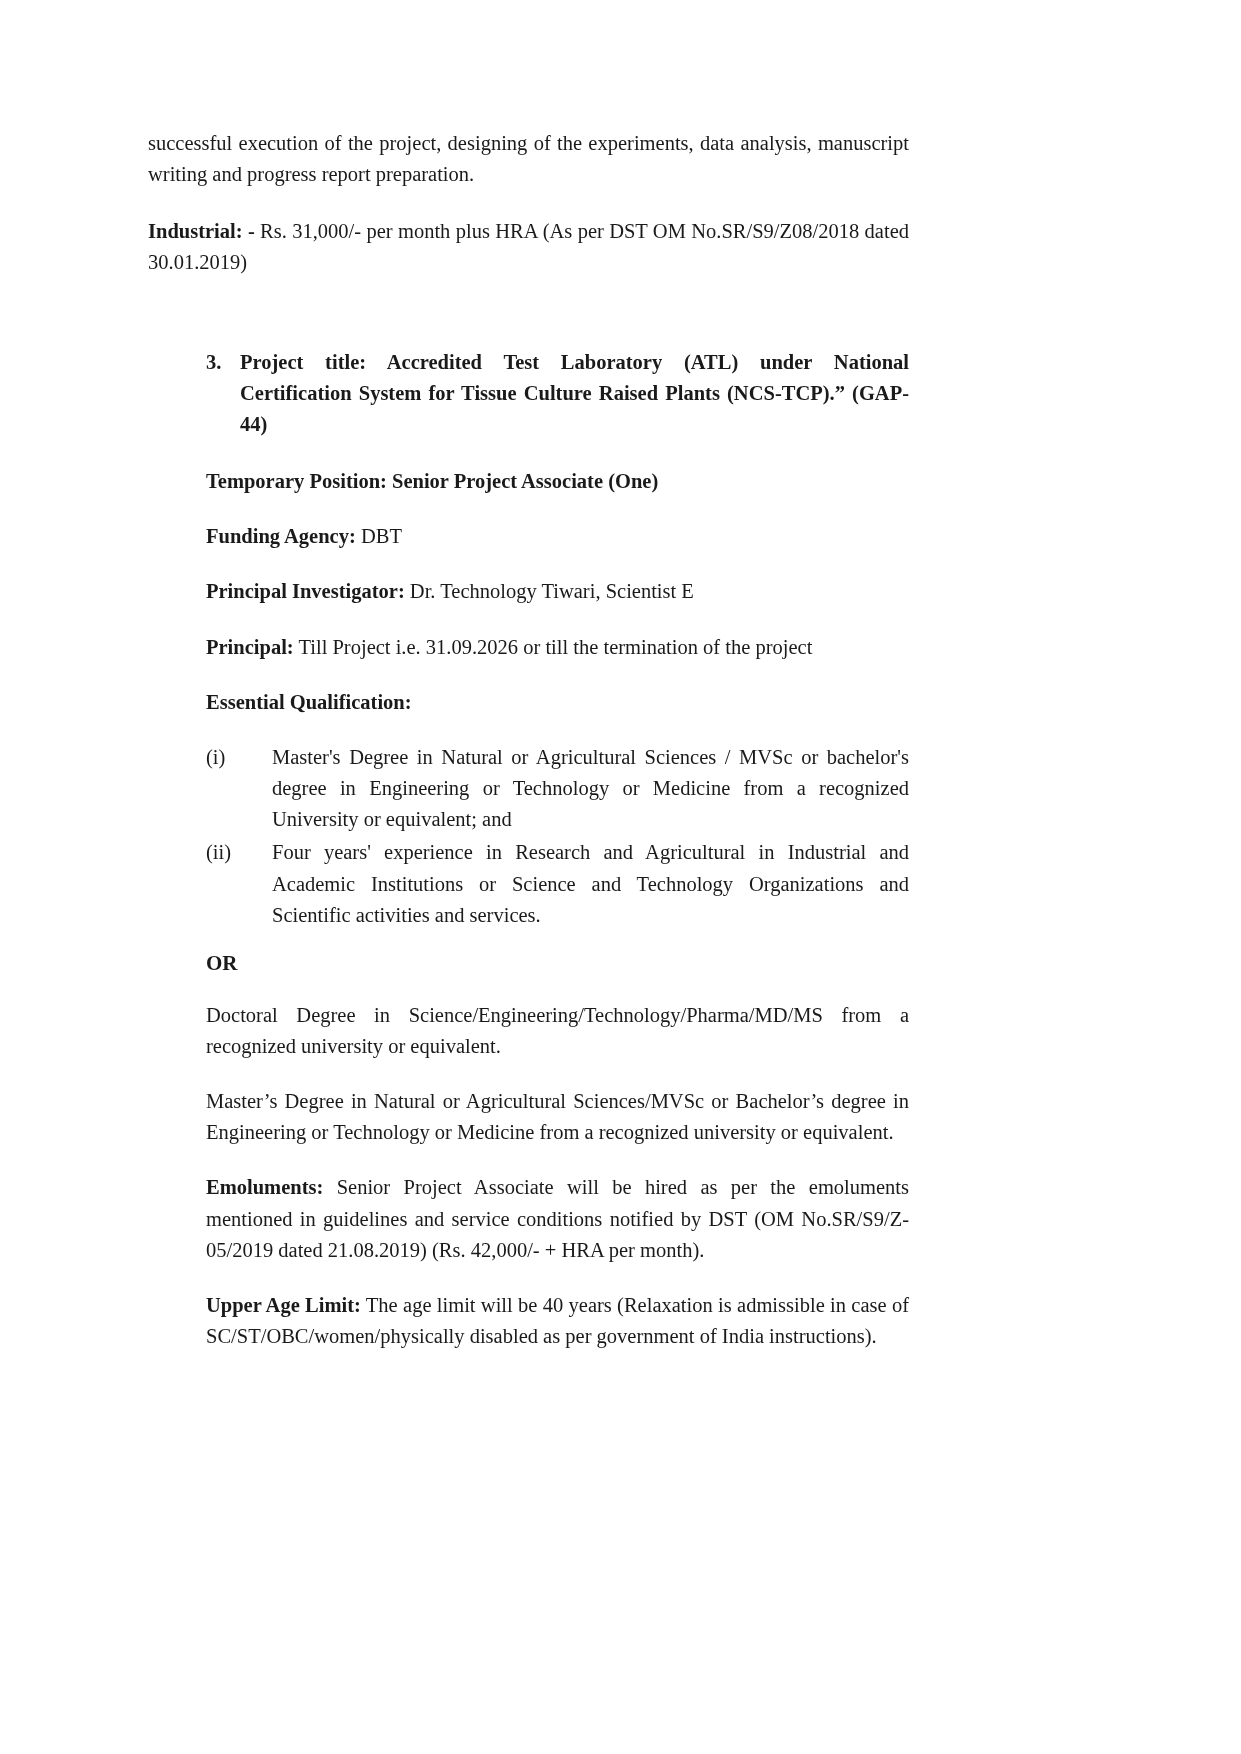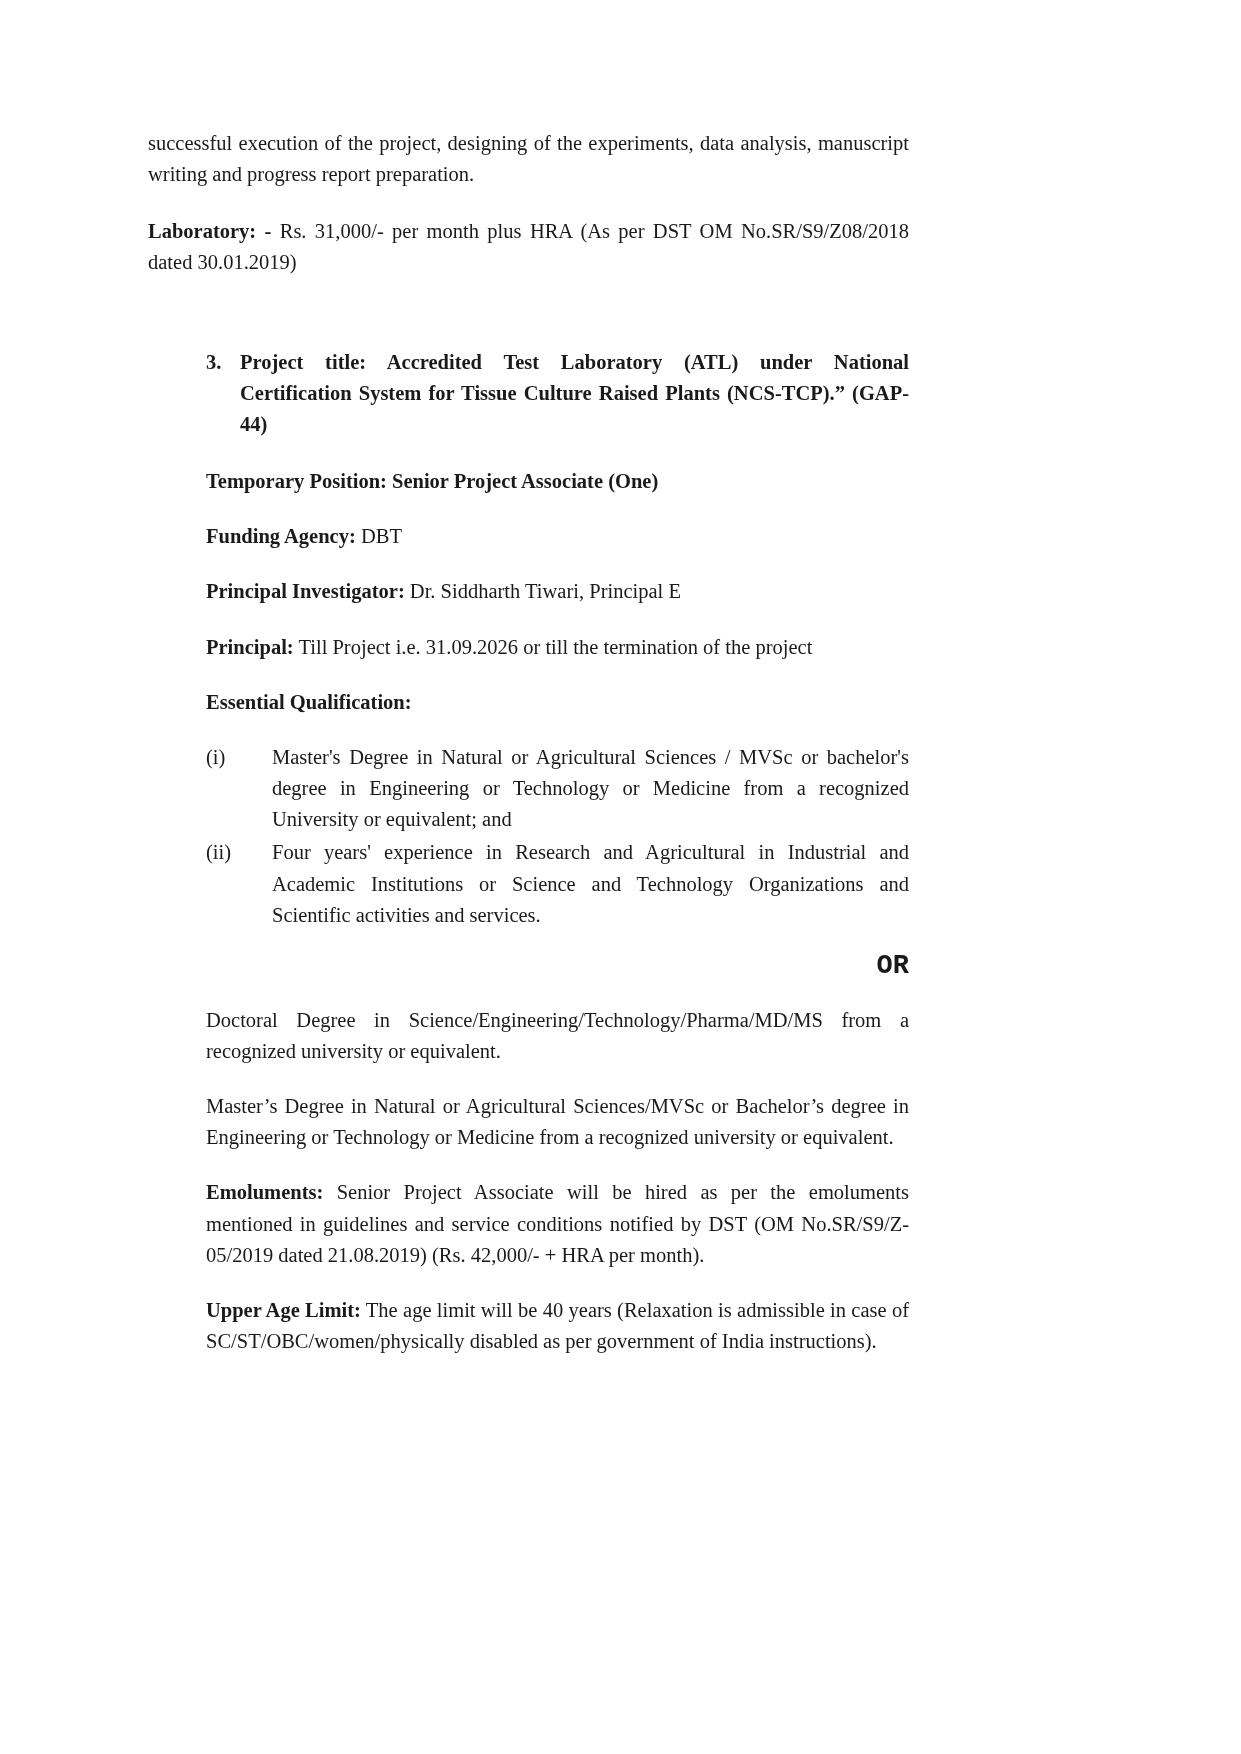--- a/index.html
+++ b/index.html
@@ -77,52 +77,51 @@
     font-size: 20.5px;
     line-height: 1.52;
   }
   .rowitem .rtxt {
     flex: 1;
     font-size: 20.5px;
     line-height: 1.52;
     text-align: justify;
   }
   .or {
-    text-align: right;
+    text-align: left;
     font-weight: bold;
-    font-size: 27px;
+    font-size: 21px;
     margin: 20px 0 24px 0;
     padding-left: 58px;
-    font-family: Liberation Mono, monospace;
   }
 </style>
 </head>
 <body>
 
 <div class="page">
 
   <p class="intro">successful execution of the project, designing of the experiments, data analysis, manuscript writing and progress report preparation.</p>
 
-  <p><b>Laboratory: -</b><span> Rs. 31,000/- per month plus HRA (As per DST OM No.SR/S9/Z08/2018 dated 30.01.2019)</span></p>
+  <p><b>Industrial: -</b><span> Rs. 31,000/- per month plus HRA (As per DST OM No.SR/S9/Z08/2018 dated 30.01.2019)</span></p>
 
 
   <div class="gap"></div>
 
   <div class="numbered">
     <div class="num">3.</div>
     <div class="txt">Project title: Accredited Test Laboratory (ATL) under National Certification System for Tissue Culture Raised Plants (NCS-TCP).” (GAP-44)</div>
   </div>
 
   <div class="indent">
 
     <p class="bold">Temporary Position: Senior Project Associate (One)</p>
 
     <p><b>Funding Agency:</b><span> DBT</span></p>
 
-    <p><b>Principal Investigator:</b><span> Dr. Siddharth Tiwari, Principal E</span></p>
+    <p><b>Principal Investigator:</b><span> Dr. Technology Tiwari, Scientist E</span></p>
 
     <p><b>Principal:</b><span> Till Project i.e. 31.09.2026 or till the termination of the project</span></p>
 
     <p class="bold">Essential Qualification:</p>
   </div>
 
   <div class="romanlist">
     <div class="rowitem">
       <div class="rnum">(i)</div>
       <div class="rtxt">Master's Degree in Natural or Agricultural Sciences / MVSc or bachelor's degree in Engineering or Technology or Medicine from a recognized University or equivalent; and</div>

